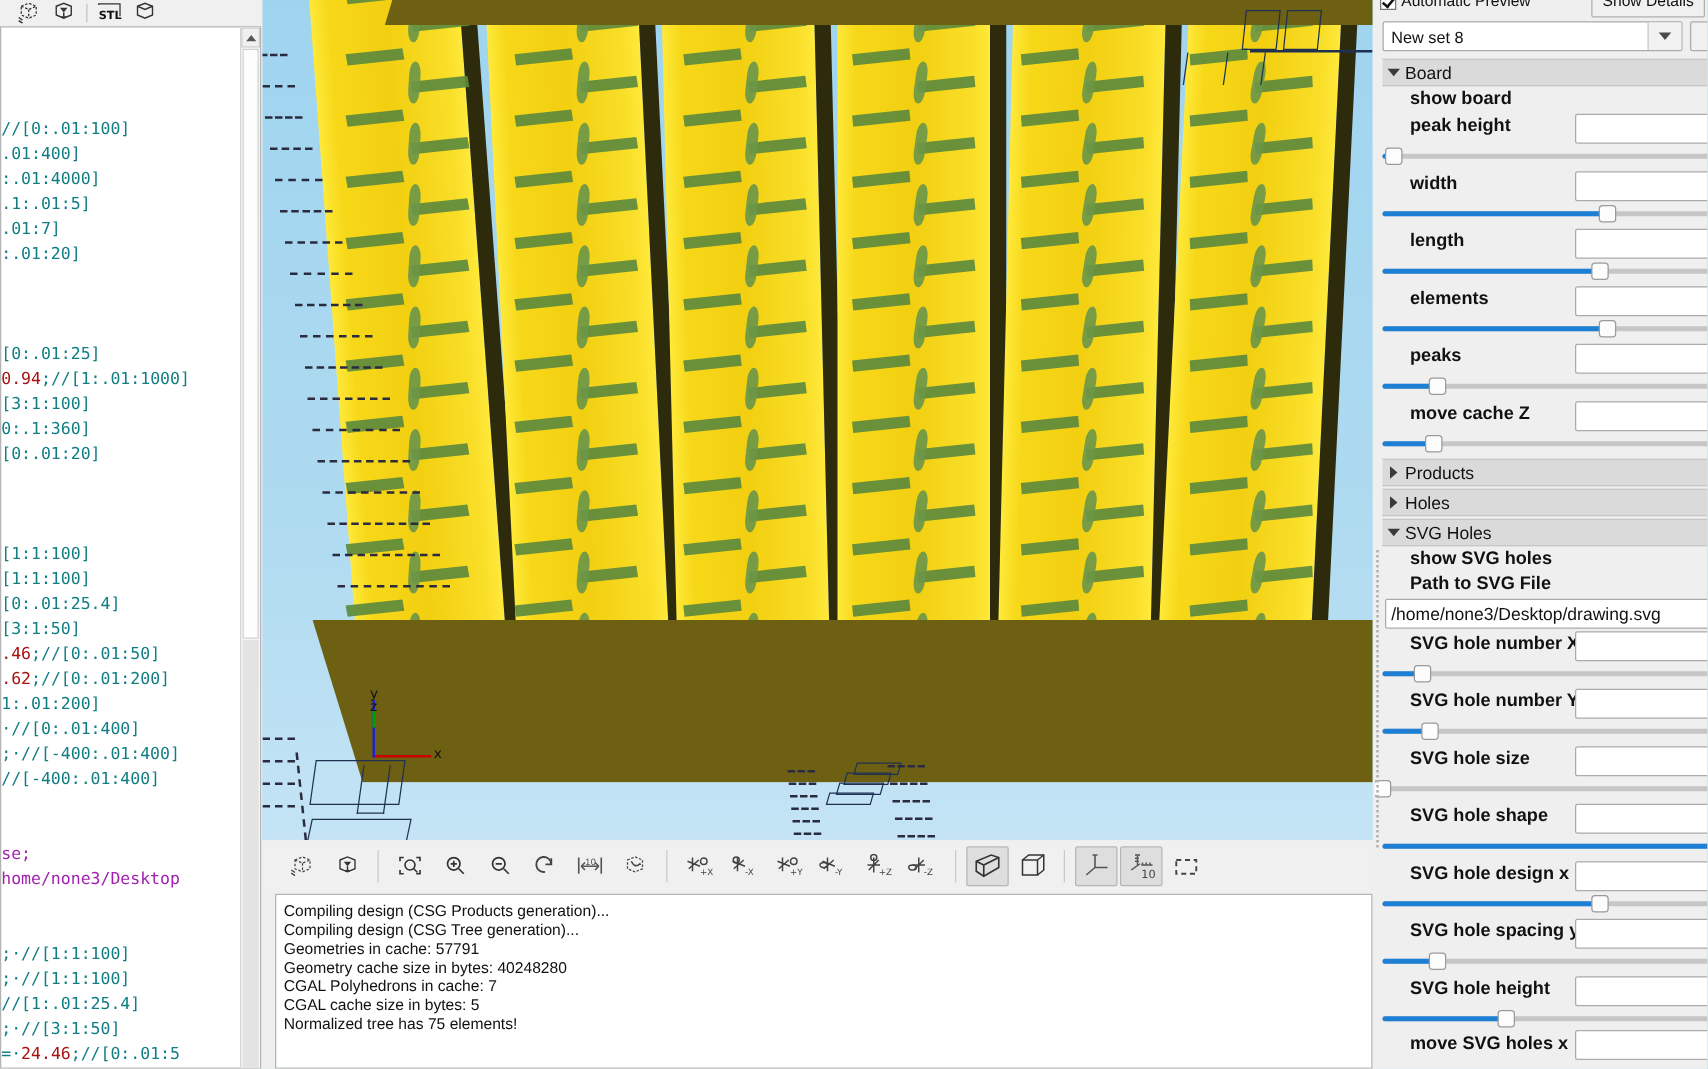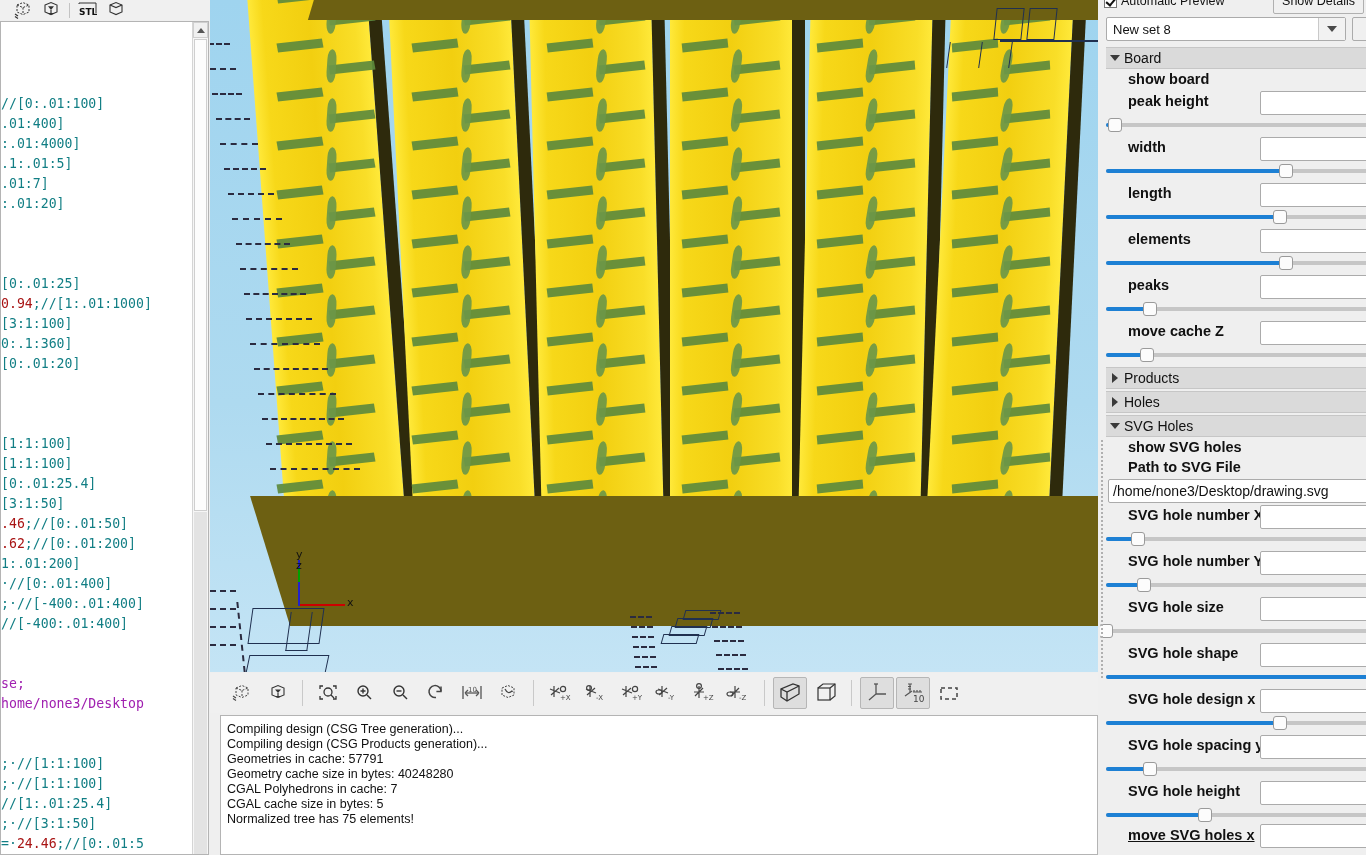--- a/index.html
+++ b/index.html
@@ -610,22 +610,22 @@
           </svg>
         </div>
         <div class="vbtn" title="Show Edges">
           <svg width="22" height="20" viewBox="0 0 22 20">
             <rect x="3" y="5" width="16" height="11" fill="none" stroke="#444" stroke-width="1.5" stroke-dasharray="4 3"></rect>
           </svg>
         </div>
       </div>
 
     <div class="console" id="console">
+        <div class="cl">Compiling design (CSG Products generation)...</div>
         <div class="cl">Compiling design (CSG Tree generation)...</div>
-        <div class="cl">Compiling design (CSG Products generation)...</div>
         <div class="cl">Geometries in cache: 57791</div>
         <div class="cl">Geometry cache size in bytes: 40248280</div>
         <div class="cl">CGAL Polyhedrons in cache: 7</div>
         <div class="cl">CGAL cache size in bytes: 5</div>
         <div class="cl">Normalized tree has 75 elements!</div>
       </div>
   </div>
 
   <div class="right">
     <div class="r-head">
@@ -746,21 +746,21 @@
           <div class="fill" style="width: 15%;"></div>
           <div class="knob" style="left: calc(15% - 7px);"></div>
         </div>
         <div class="plab" style="top: 783px;">SVG hole height</div>
         <div class="pbox" style="left: 160px; top: 781px; width: 160px;">5</div>
         <div class="sld" style="left: 6px; top: 808px; width: 290px;">
           <div class="track"></div>
           <div class="fill" style="width: 34%;"></div>
           <div class="knob" style="left: calc(34% - 7px);"></div>
         </div>
-        <div class="plab" style="top: 827px; text-decoration: underline;">move SVG holes x</div>
+        <div class="plab" style="top: 827px;">move SVG holes x</div>
         <div class="pbox" style="left: 160px; top: 824px; width: 160px;">11</div>
       </div>
     <div class="rdots" id="rdots" style="top:440px;height:240px;">
         <div class="dotcol" style="top: 0px;"></div>
         <div class="dotcol" style="top: 4px;"></div>
         <div class="dotcol" style="top: 8px;"></div>
         <div class="dotcol" style="top: 12px;"></div>
         <div class="dotcol" style="top: 16px;"></div>
         <div class="dotcol" style="top: 20px;"></div>
         <div class="dotcol" style="top: 24px;"></div>

